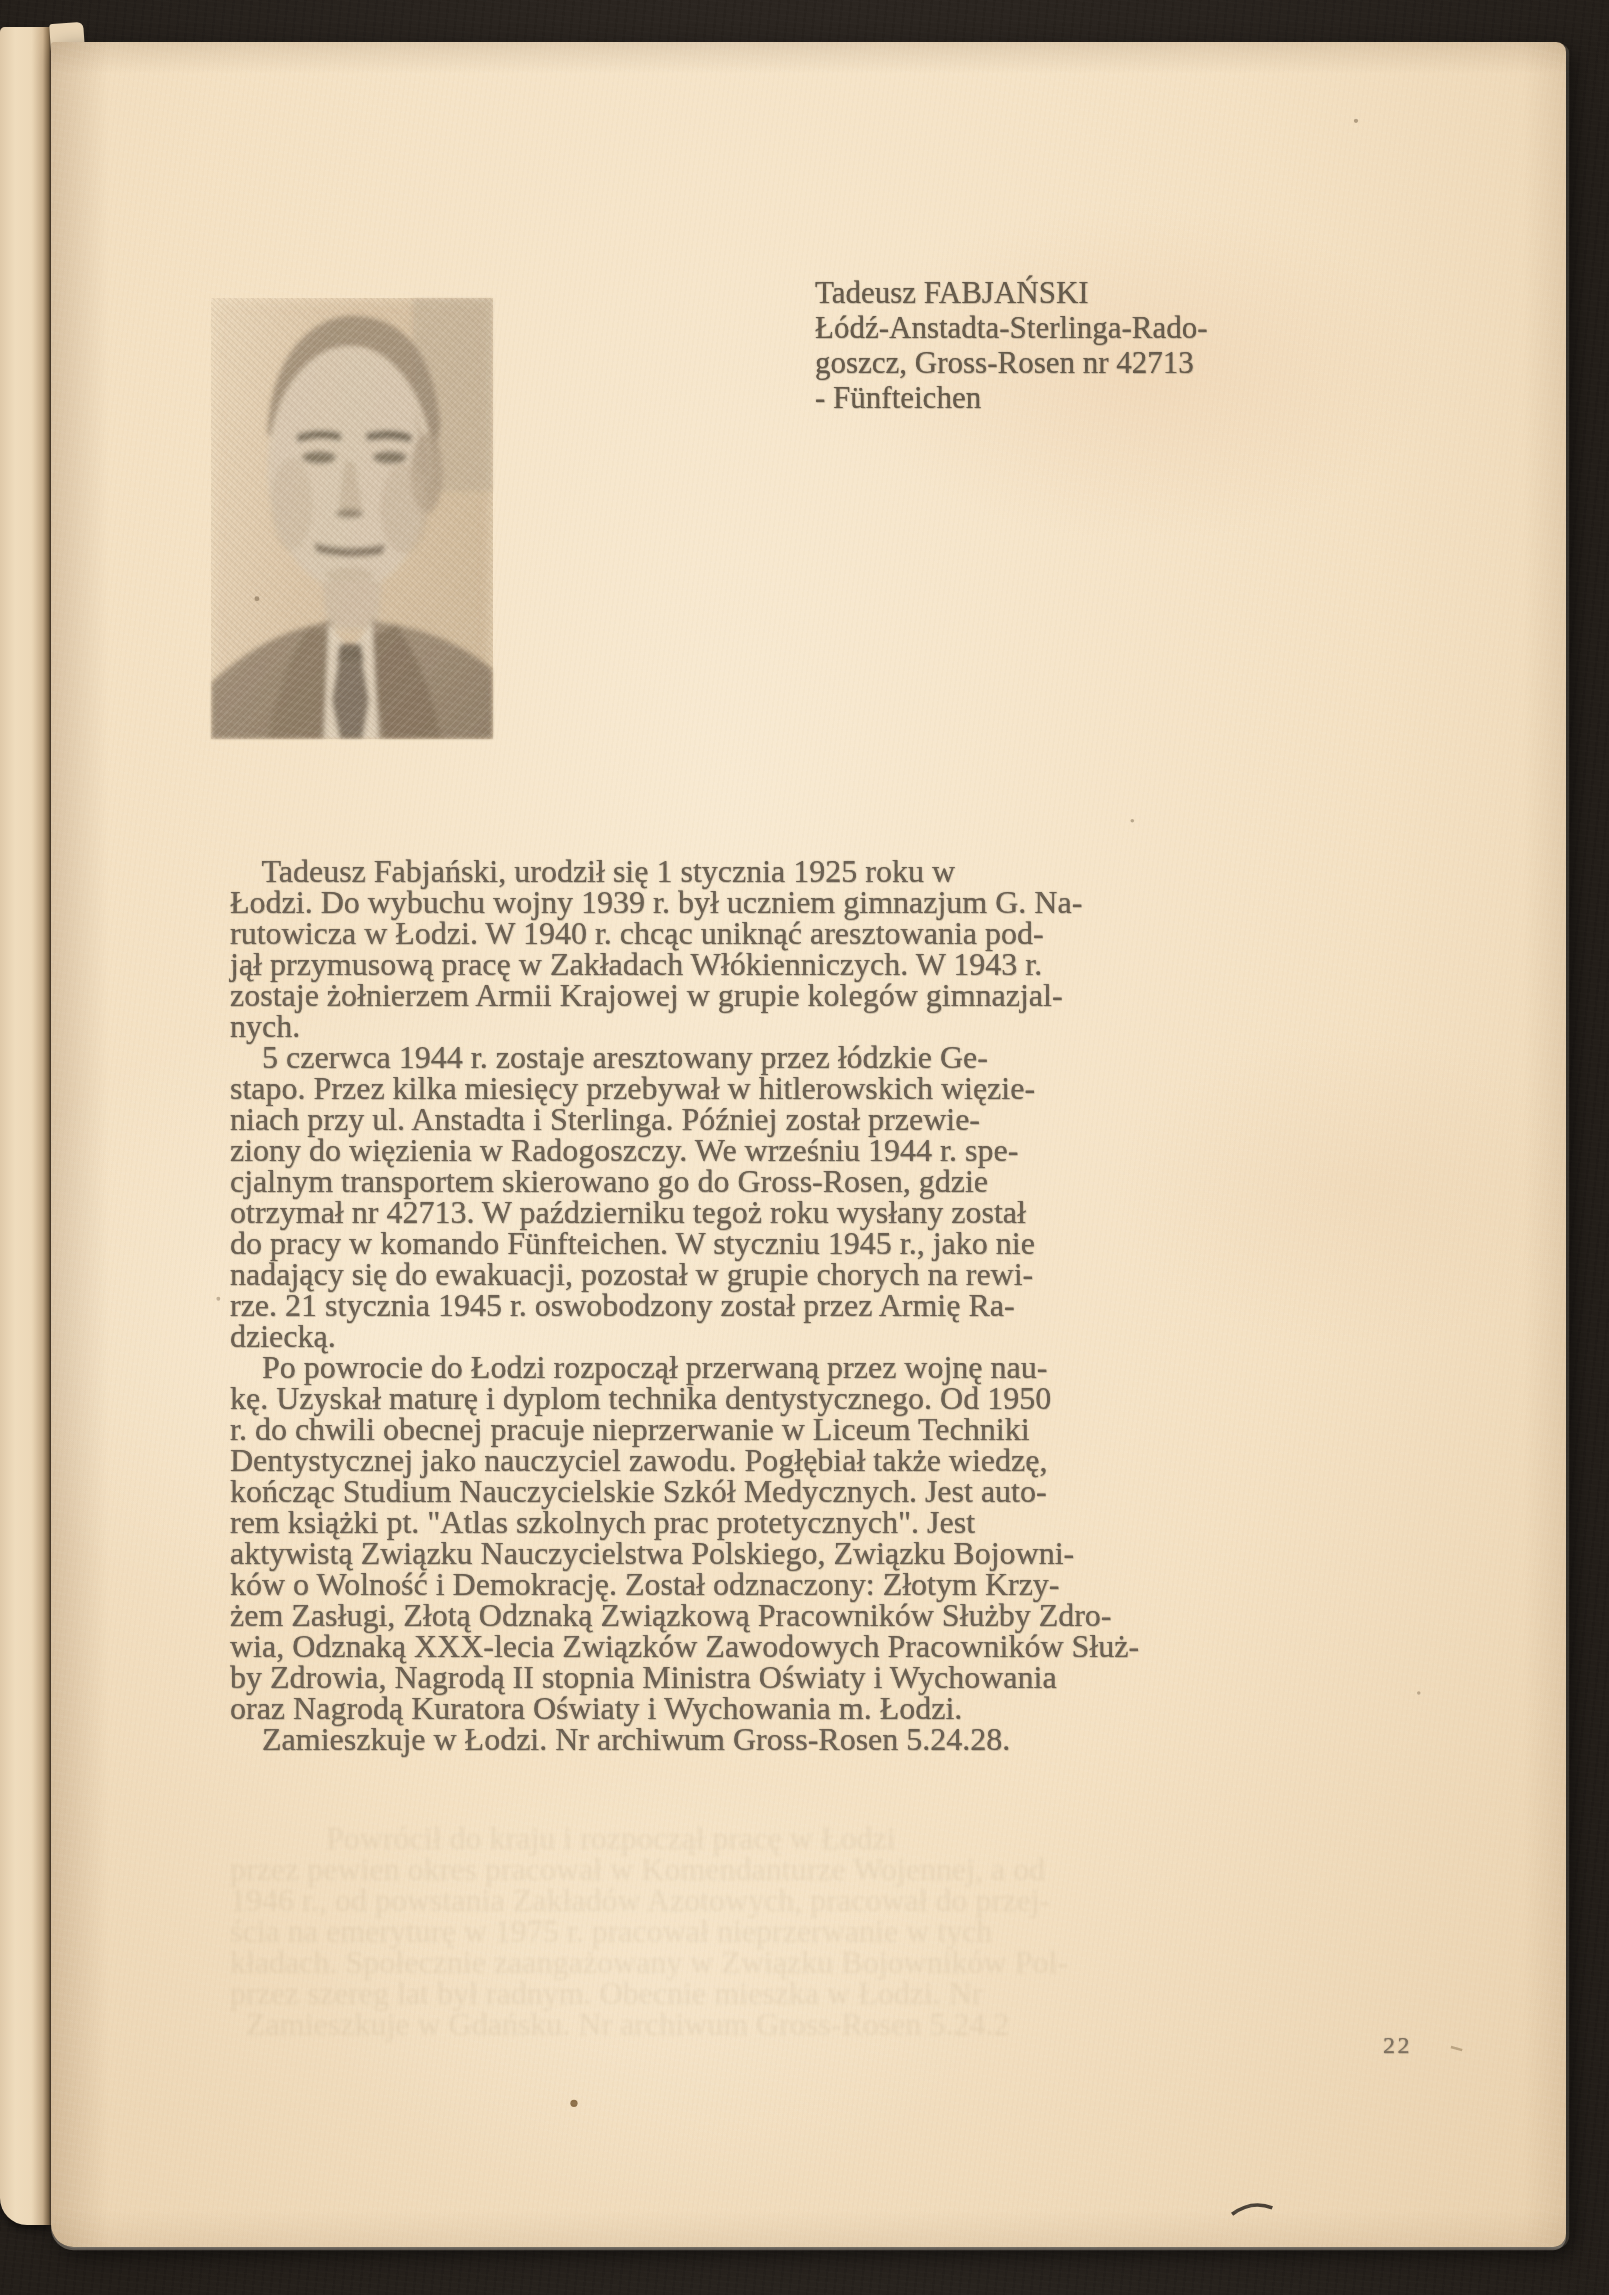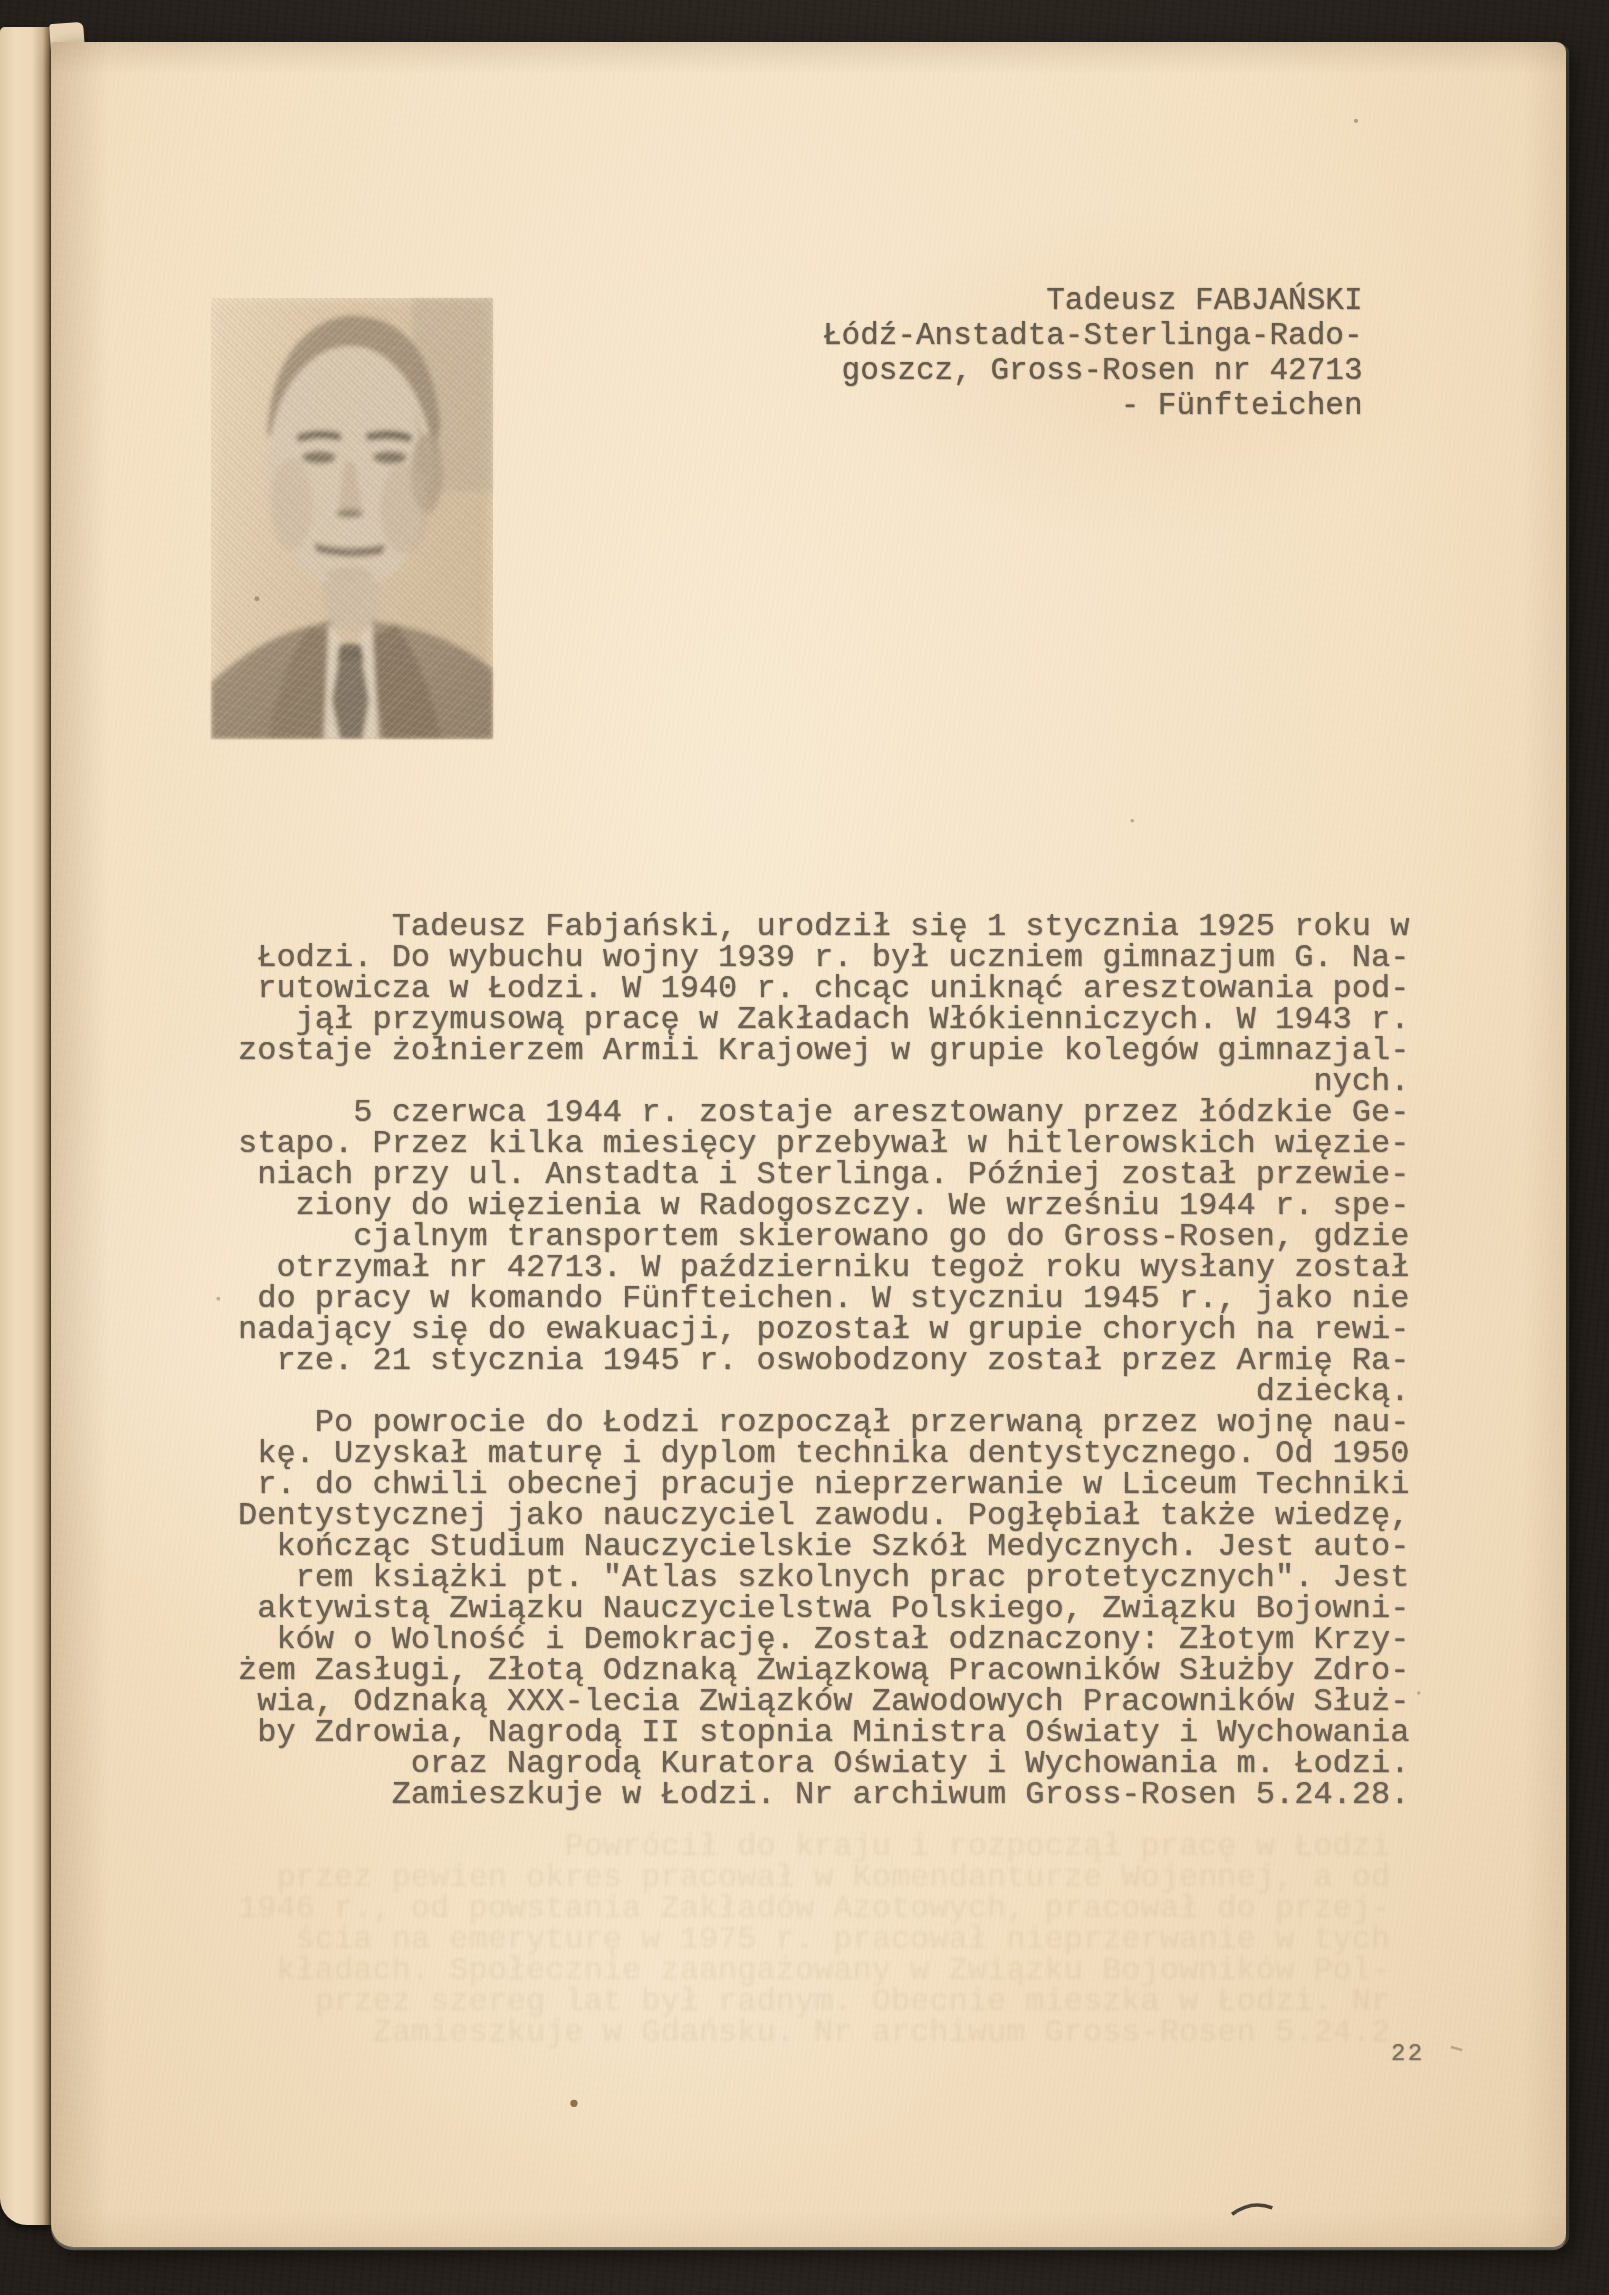--- a/index.html
+++ b/index.html
@@ -45,26 +45,26 @@
       linear-gradient(270deg, rgba(125,92,58,.12), rgba(125,92,58,0) 43px),
       linear-gradient(0deg, rgba(125,92,58,.09), rgba(125,92,58,0) 37px),
       radial-gradient(ellipse at 45% 34%, var(--paper-light) 0%, var(--paper) 55%, var(--paper-dark) 100%);
     box-shadow:0 3.2px 0 rgba(255,246,229,.30), 3.2px 1.6px 0 rgba(255,246,229,.14),
                6.4px 8px 21px rgba(0,0,0,.55);}
   .page::after{content:"";position:absolute;inset:0;border-radius:inherit;pointer-events:none;opacity:.7;
     background:
       repeating-linear-gradient(98deg, rgba(120,90,60,.028) 0 1.6px, transparent 1.6px 4.8px),
       repeating-linear-gradient(12deg, rgba(255,255,255,.05) 0 2.4px, transparent 2.4px 8px);}
   
-  .type{position:absolute;margin:11px;font-family:Liberation Mono, monospace;
+  .type{position:absolute;margin:3px;font-family:Liberation Serif, serif;
     white-space:pre;color:var(--ink);
     text-shadow:0 0 1.2px rgba(101,90,74,.85), 0.6px 0.6px 0 rgba(101,90,74,.22);
-    filter:blur(0.2px);text-align:right;}
+    filter:blur(0.2px);}
   .caption{left:761px;top:230px;font-size:31px;line-height:35px;color:#655a4b;}
-  .body-text{left:176px;top:858px;font-size:32px;line-height:31px;}
+  .body-text{left:176px;top:811px;font-size:32px;line-height:31px;}
   .page-number{left:1329px;top:1987px;font-size:24px;letter-spacing:2.4px;opacity:.85;filter:blur(0.3px);}
   .ghost{left:176px;top:1778px;font-size:32px;line-height:31px;color:#96815f;
     opacity:.13;filter:blur(1.4px);text-shadow:none;}
   
   .photo{position:absolute;left:160px;top:256px;width:282px;height:441px;
     background:linear-gradient(100deg,#ead7ba 0%,#dcc6a8 38%,#cfb99a 100%);
     box-shadow:inset 0 0 11.3px 2.4px rgba(244,225,197,.55);}
   .photo svg{display:block;width:100%;height:100%;filter:blur(0.9px) saturate(.82) contrast(.9) opacity(.92);}
   .photo::after{content:"";position:absolute;inset:0;pointer-events:none;
     background:repeating-linear-gradient(45deg, rgba(125,103,76,.09) 0 1.6px, transparent 1.6px 4px),

